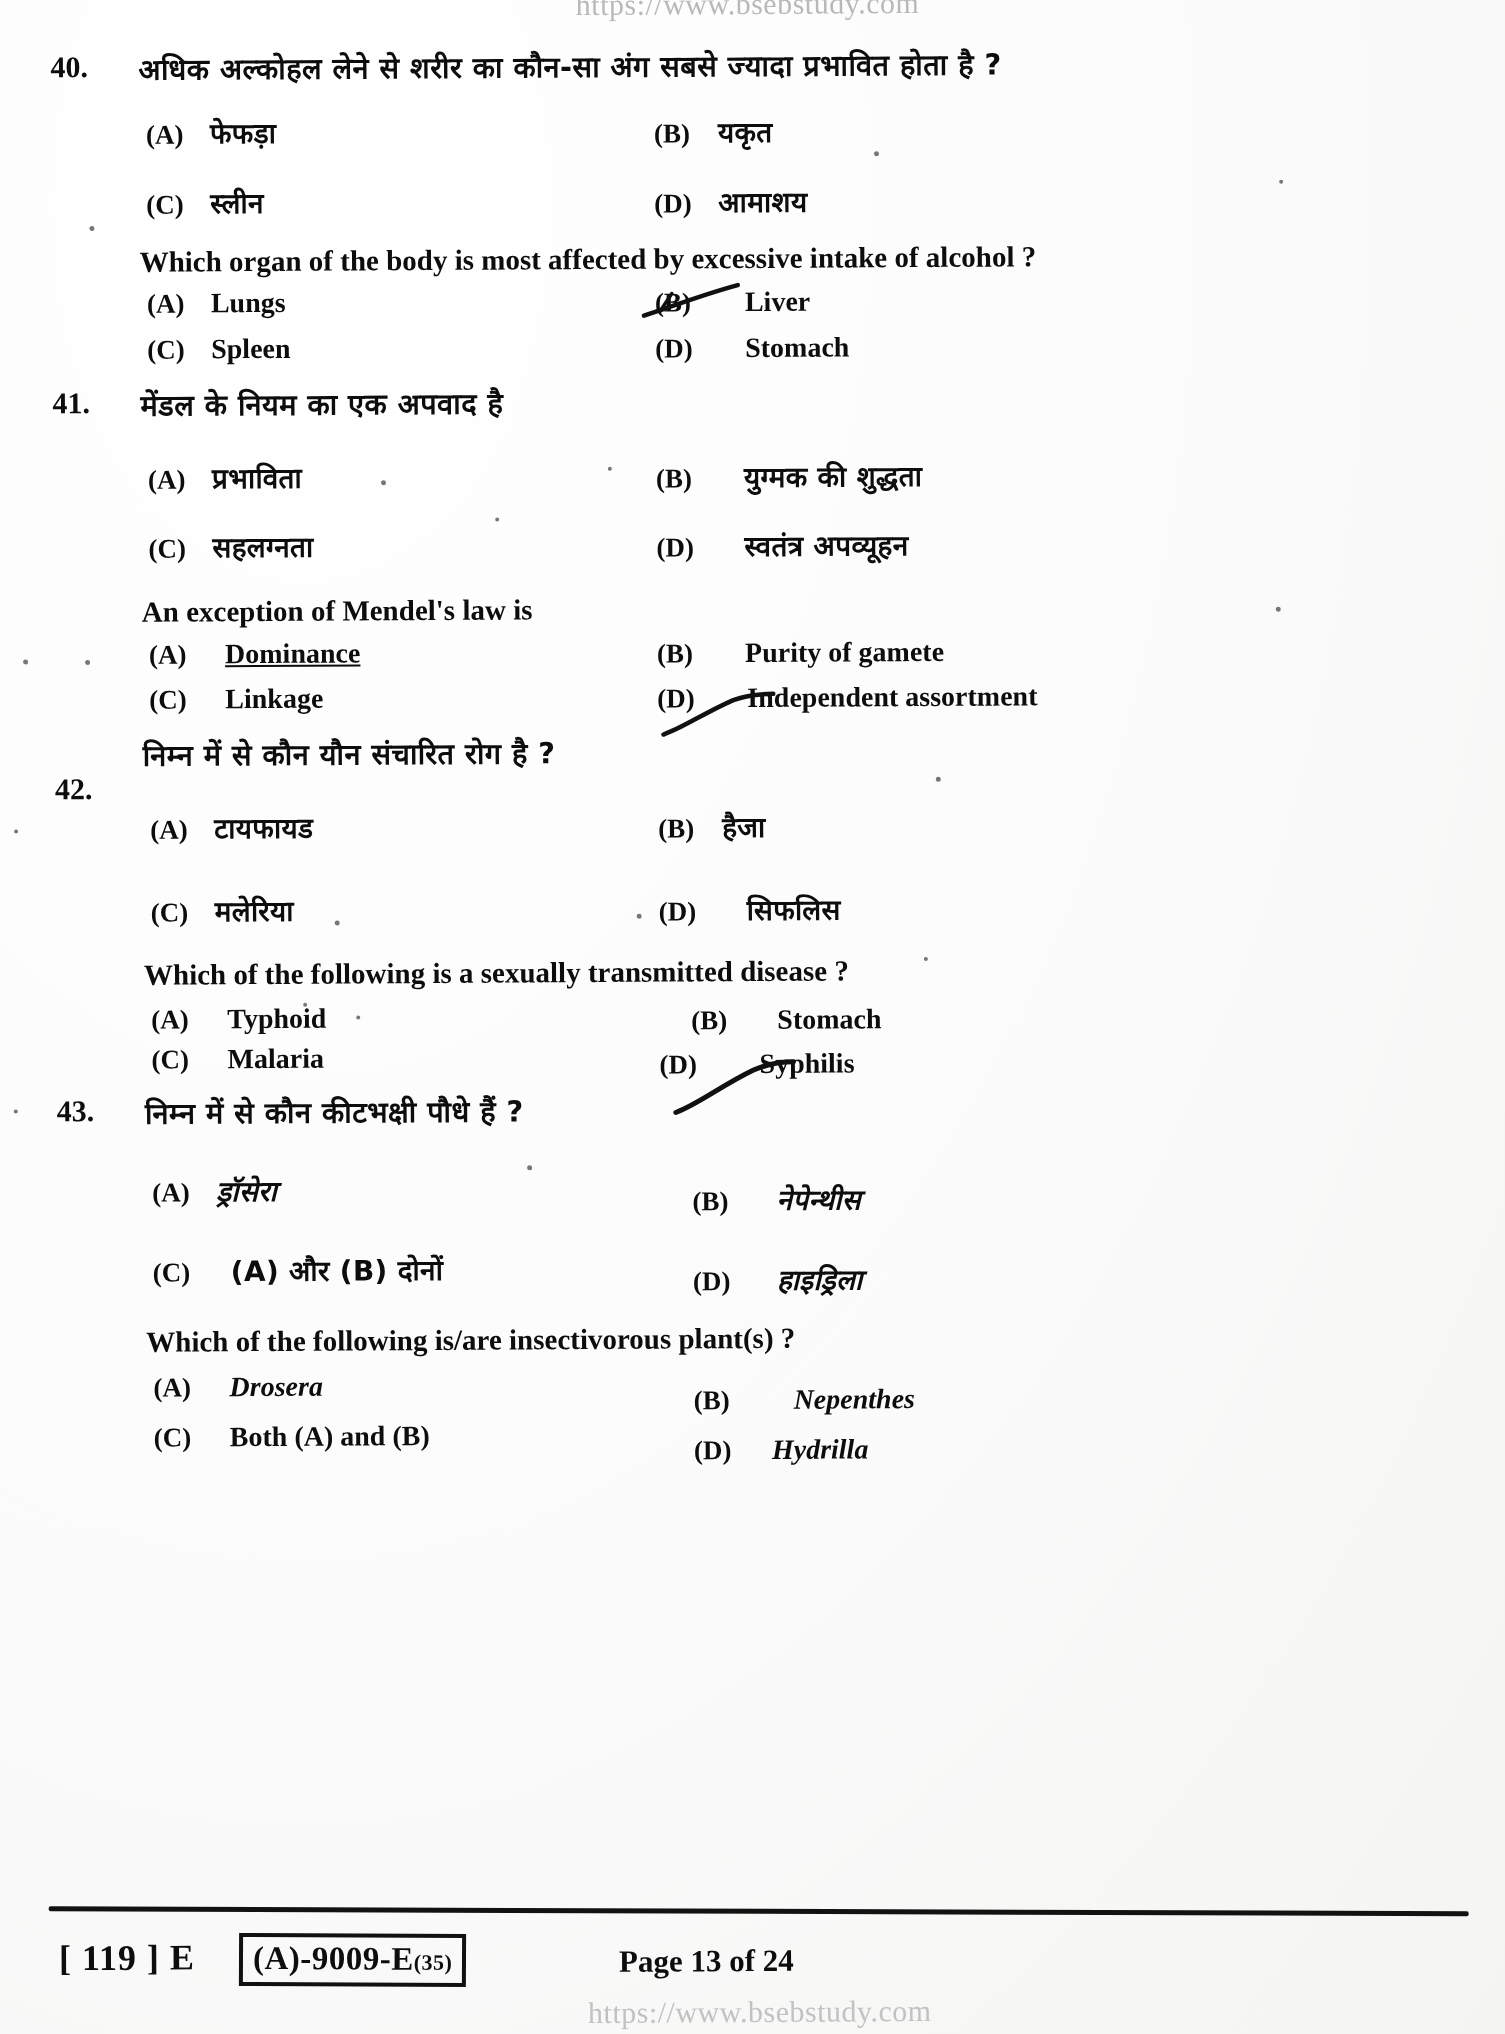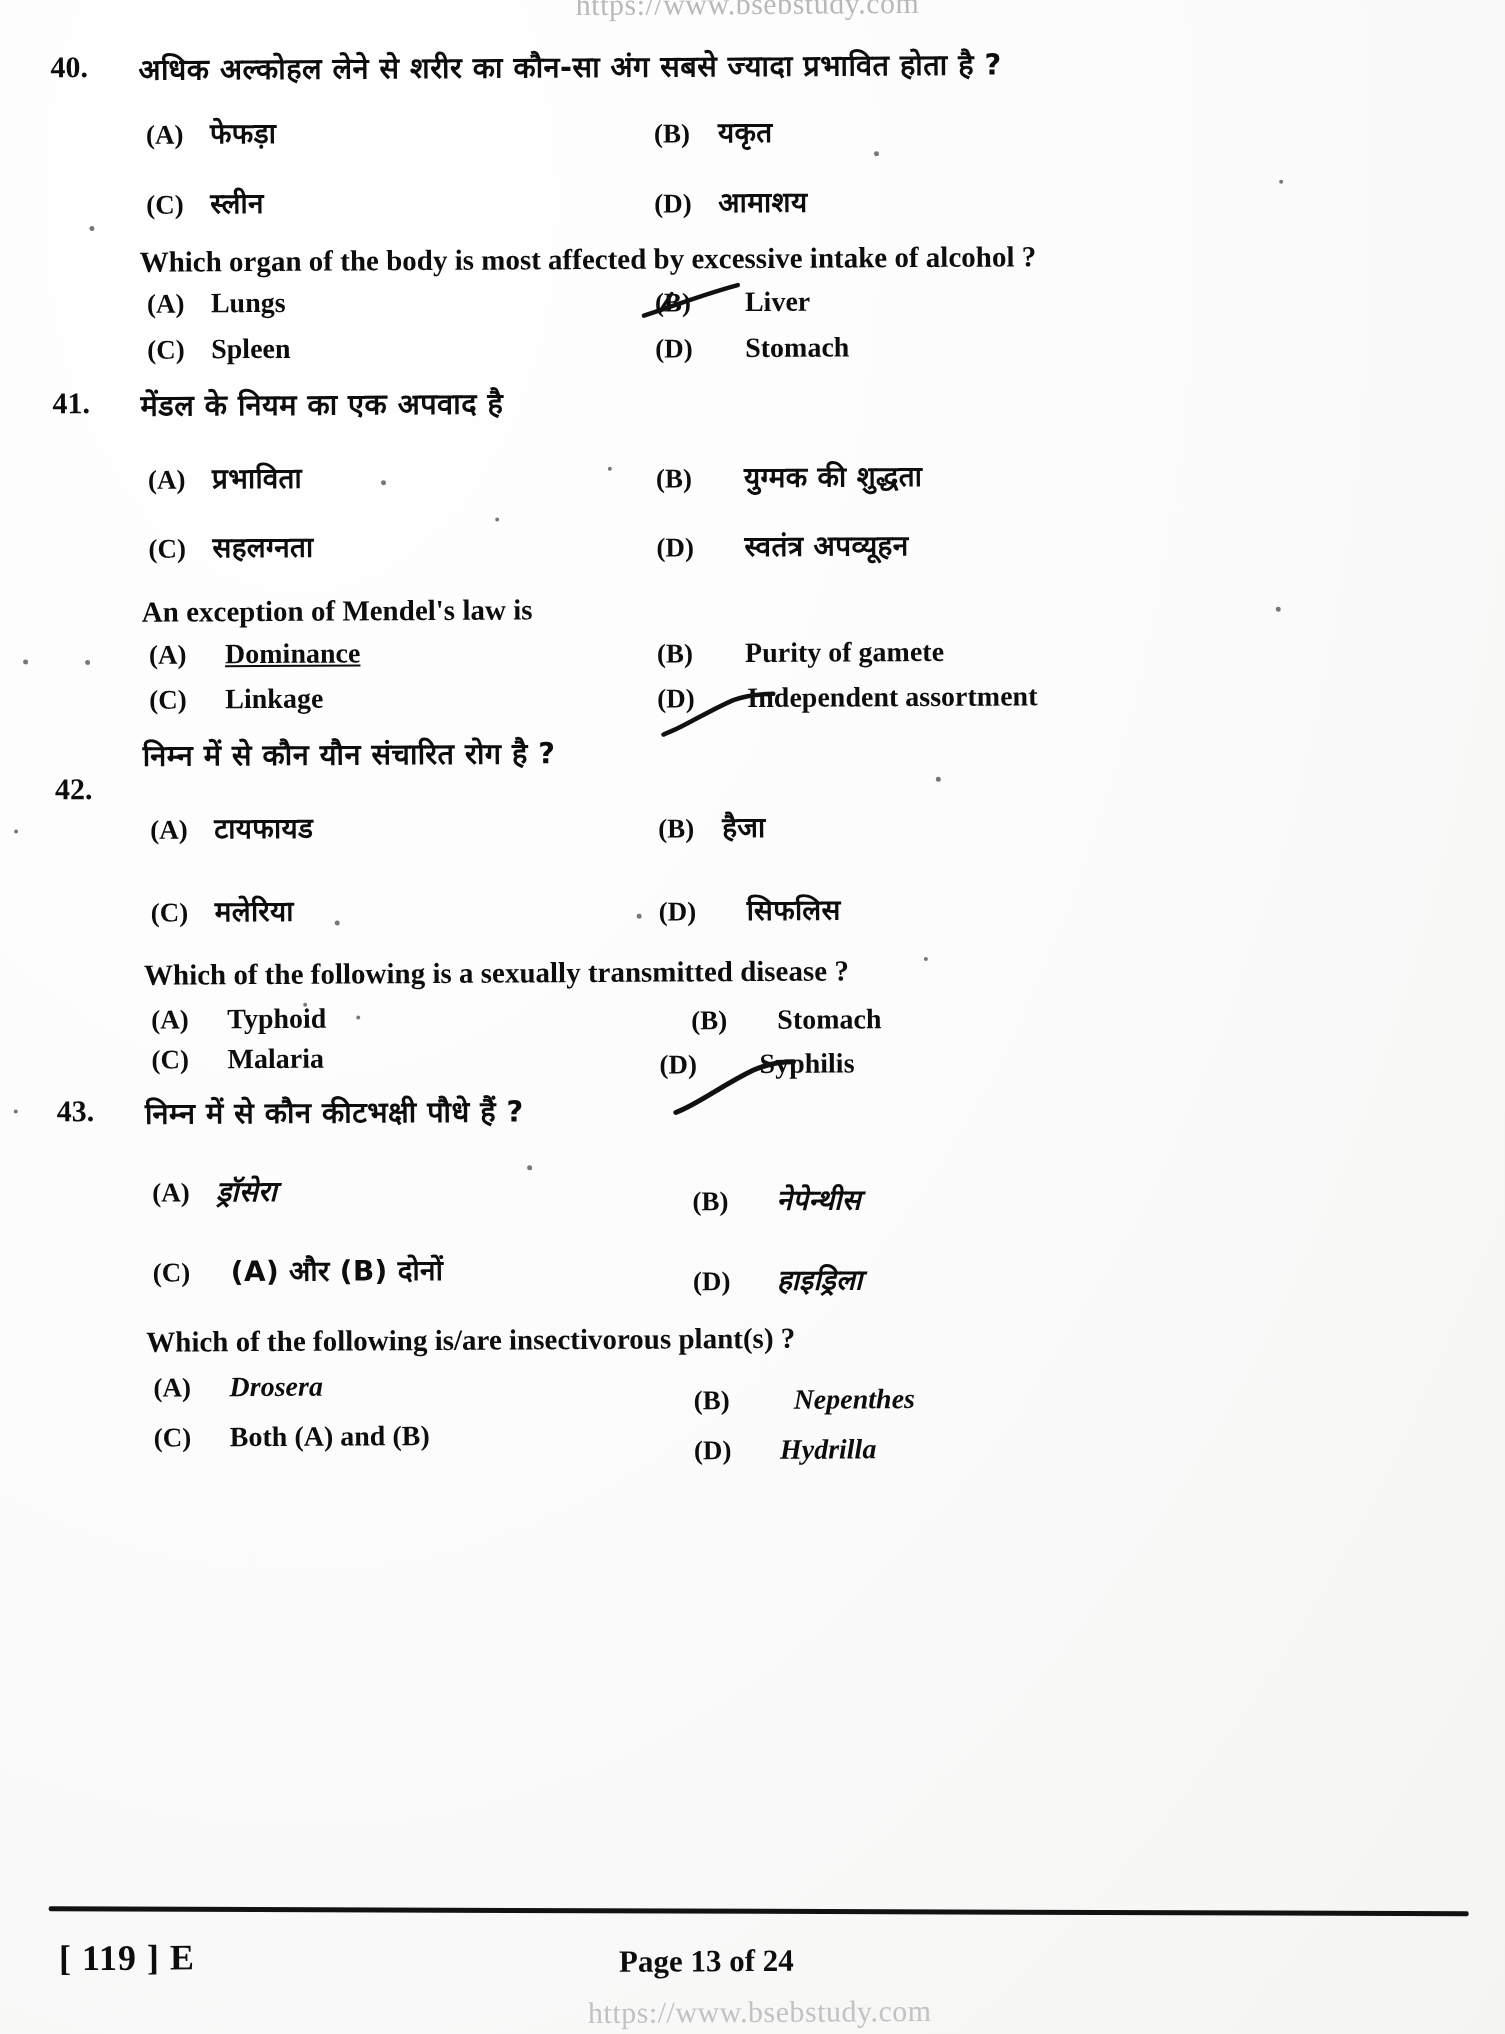--- a/index.html
+++ b/index.html
@@ -352,27 +352,30 @@
     <div class="opt en col-r2" style="top:1384px;">
       <span class="lab">(B)</span>
       <span class="val ital" style="margin-left:36px;">Nepenthes</span>
     </div>
     <div class="opt en col-l" style="top:1418px;">
       <span class="lab">(C)</span>
       <span class="val" style="margin-left:12px;">Both (A) and (B)</span>
     </div>
     <div class="opt en col-r2" style="top:1434px;">
       <span class="lab">(D)</span>
-      <span class="val ital" style="margin-left:22px;">Hydrilla</span>
+      <span class="val ital" style="margin-left:14px;">Hydrilla</span>
     </div>
   </div>
 
   <div id="footer-rule"></div>
   <div id="footer-row">
     <div id="footer-left">[ 119 ] E</div>
+    <div id="paper-code-box">
+      <span id="paper-code"><span>(A)-9009-E</span><span class="sub">(35)</span></span>
+    </div>
     <div id="page-indicator">Page 13 of 24</div>
   </div>
 
   <div class="watermark" id="watermark-bottom">https://www.bsebstudy.com</div>
 
   <div class="speck" style="left:93px;  top:222px; width:5px; height:5px;"></div>
   <div class="speck" style="left:878px; top:152px; width:5px; height:5px;"></div>
   <div class="speck" style="left:1283px;top:183px; width:4px; height:4px;"></div>
   <div class="speck" style="left:24px;  top:655px; width:5px; height:5px;"></div>
   <div class="speck" style="left:86px;  top:656px; width:5px; height:5px;"></div>

